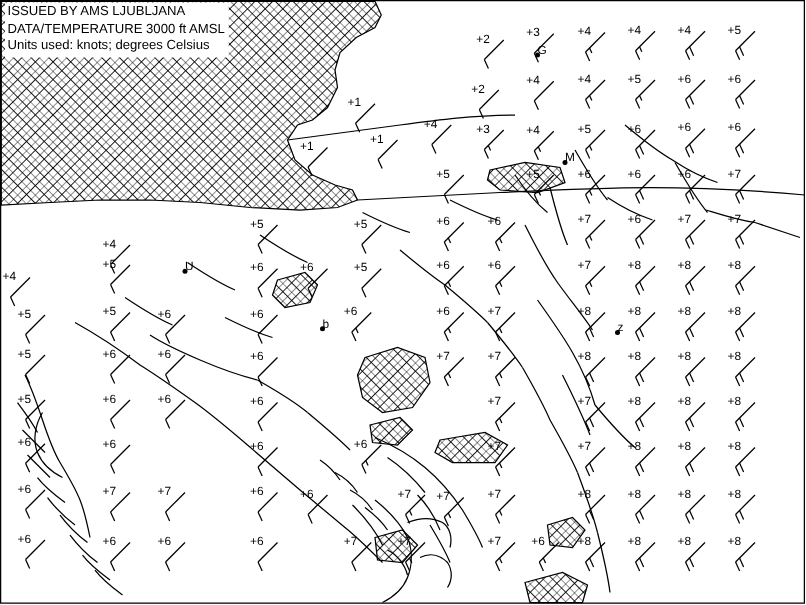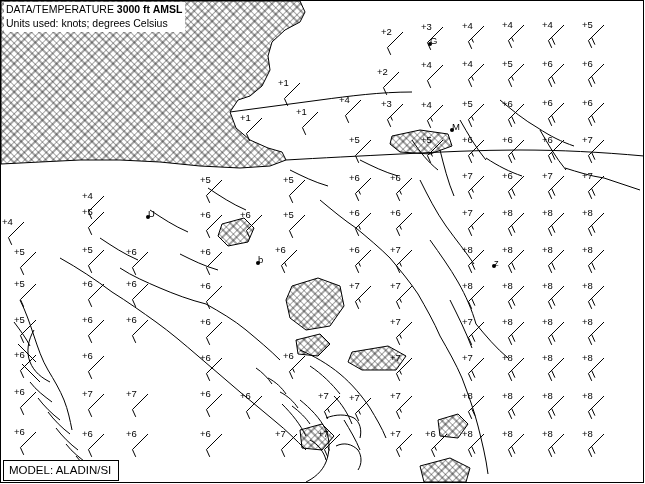--- a/index.html
+++ b/index.html
@@ -33,21 +33,21 @@
     background: #ffffff;
     padding: 1px 3px 2px 2px;
     z-index: 40;
     line-height: 13.5px;
   }
   #header div {
     font-size: 10.5px;
     white-space: nowrap;
   }
   #header .bold {
-    font-weight: bold;
+    font-weight: normal;
   }
   #model-box {
     position: absolute;
     left: 3px;
     bottom: 3px;
     background: #ffffff;
     border: 1px solid #000000;
     padding: 3px 7px 3px 5px;
     font-size: 11.5px;
     z-index: 40;
@@ -827,22 +827,20 @@
       <div class="temp" style="left: 452px; top: 122px;">M</div>
       <div class="stn-dot" style="left: 146px; top: 215px;"></div>
       <div class="temp" style="left: 148px; top: 209px;">U</div>
       <div class="stn-dot" style="left: 256px; top: 261px;"></div>
       <div class="temp" style="left: 258px; top: 255px;">b</div>
       <div class="stn-dot" style="left: 492px; top: 264px;"></div>
       <div class="temp" style="left: 494px; top: 258px;">z</div>
     </div>
 
   <div id="header">
+    <div>ISSUED BY AMS LJUBLJANA</div>
     <div><span>DATA/TEMPERATURE </span><span class="bold">3000 ft AMSL</span></div>
     <div>Units used: knots; degrees Celsius</div>
   </div>
 
-  <div id="model-box">
-    <span>MODEL: ALADIN/SI</span>
-  </div>
 
   <div id="map-border"></div>
 </div>
 
 </body></html>

